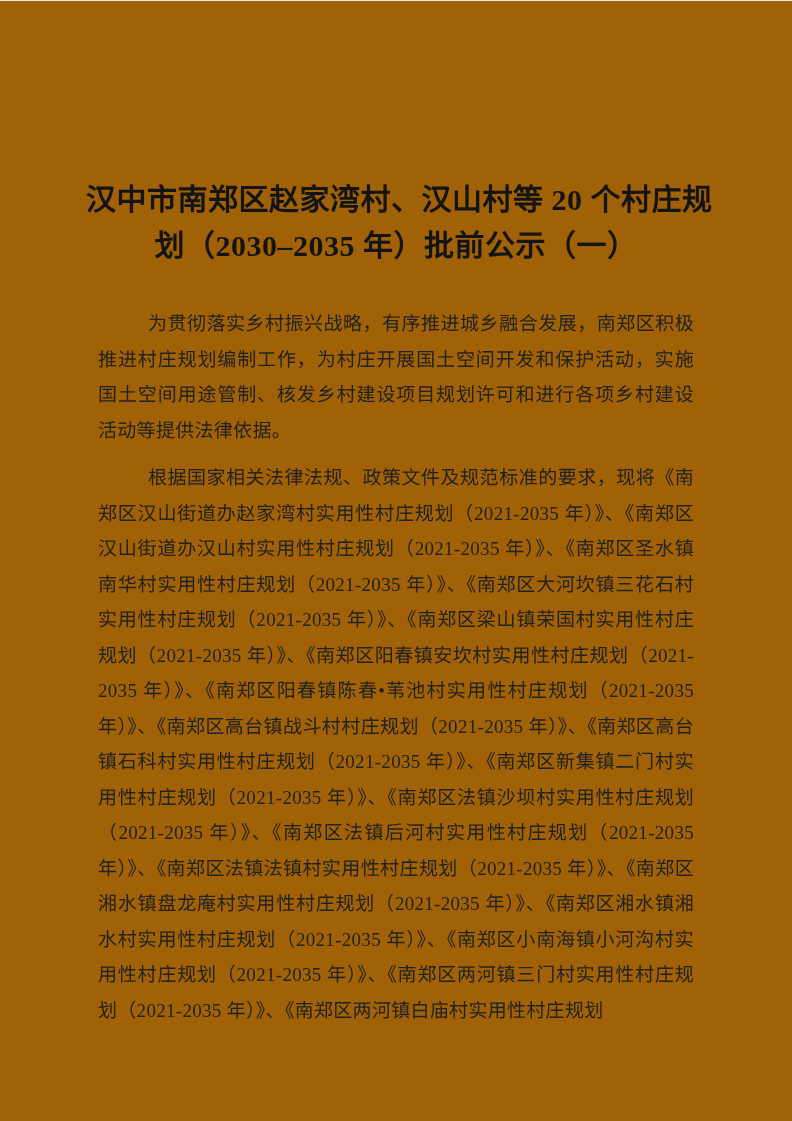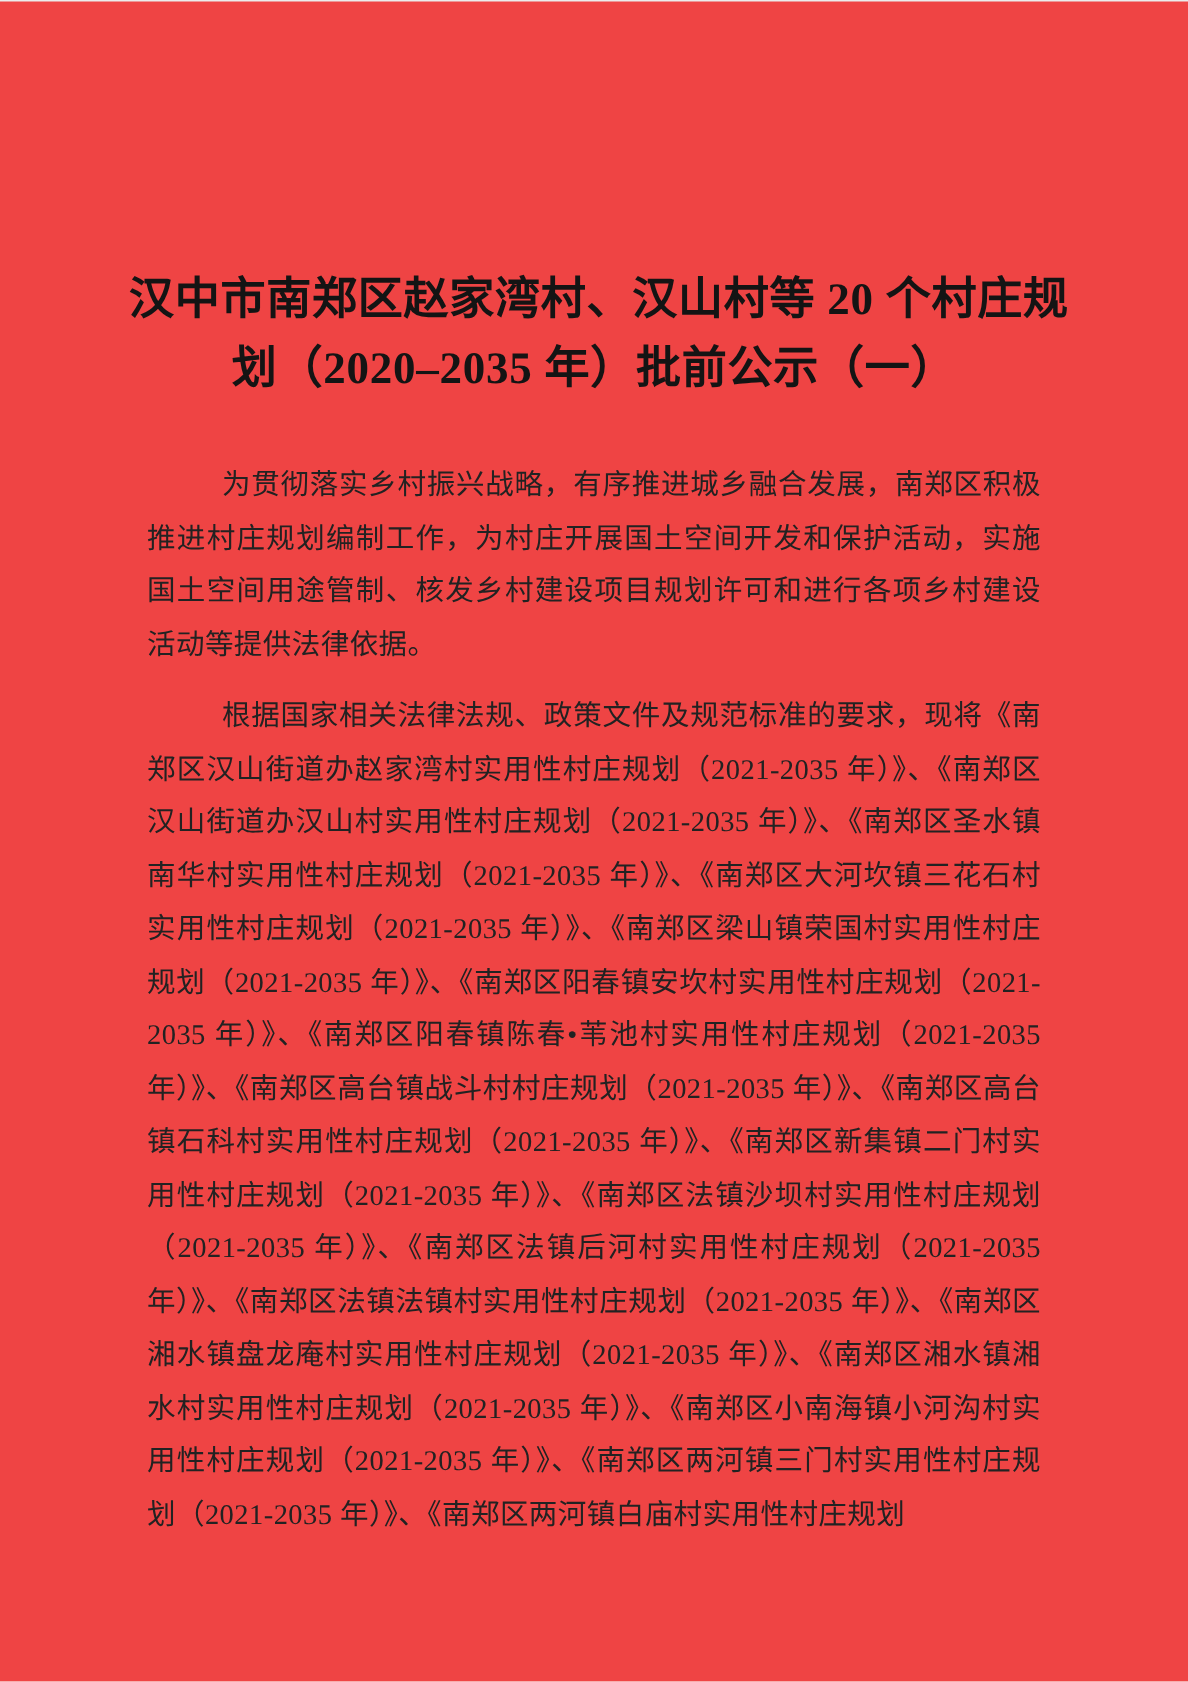--- a/index.html
+++ b/index.html
@@ -5,21 +5,21 @@
   html, body {
     margin: 0;
     padding: 0;
     background: #ffffff;
   }
   .page {
     position: relative;
     width: 792px;
     height: 1121px;
     margin: 0 auto;
-    background: #ef4444;
+    background: #a16207;
     border-top: 1px solid #ececec;
     box-sizing: border-box;
     overflow: hidden;
     font-family: "Liberation Serif", "DejaVu Serif", serif;
     color: #1f1f1f;
   }
   .content {
     padding: 176px 86px 0 86px;
   }
   .doc-title {
@@ -46,21 +46,21 @@
   }
 </style>
 </head>
 <body>
 
 <div class="page">
   <div class="content">
 
     <h1 class="doc-title">
       <span class="title-line">汉中市南郑区赵家湾村、汉山村等 20 个村庄规</span>
-      <span class="title-line">划（2020–2035 年）批前公示（一）</span>
+      <span class="title-line">划（2030–2035 年）批前公示（一）</span>
     </h1>
 
     <div class="doc-body">
       <p>为贯彻落实乡村振兴战略，有序推进城乡融合发展，南郑区积极推进村庄规划编制工作，为村庄开展国土空间开发和保护活动，实施国土空间用途管制、核发乡村建设项目规划许可和进行各项乡村建设活动等提供法律依据。</p>
       <p>根据国家相关法律法规、政策文件及规范标准的要求，现将《南郑区汉山街道办赵家湾村实用性村庄规划（2021-2035 年）》、《南郑区汉山街道办汉山村实用性村庄规划（2021-2035 年）》、《南郑区圣水镇南华村实用性村庄规划（2021-2035 年）》、《南郑区大河坎镇三花石村实用性村庄规划（2021-2035 年）》、《南郑区梁山镇荣国村实用性村庄规划（2021-2035 年）》、《南郑区阳春镇安坎村实用性村庄规划（2021-2035 年）》、《南郑区阳春镇陈春•苇池村实用性村庄规划（2021-2035 年）》、《南郑区高台镇战斗村村庄规划（2021-2035 年）》、《南郑区高台镇石科村实用性村庄规划（2021-2035 年）》、《南郑区新集镇二门村实用性村庄规划（2021-2035 年）》、《南郑区法镇沙坝村实用性村庄规划（2021-2035 年）》、《南郑区法镇后河村实用性村庄规划（2021-2035 年）》、《南郑区法镇法镇村实用性村庄规划（2021-2035 年）》、《南郑区湘水镇盘龙庵村实用性村庄规划（2021-2035 年）》、《南郑区湘水镇湘水村实用性村庄规划（2021-2035 年）》、《南郑区小南海镇小河沟村实用性村庄规划（2021-2035 年）》、《南郑区两河镇三门村实用性村庄规划（2021-2035 年）》、《南郑区两河镇白庙村实用性村庄规划</p>
     </div>
 
   </div>
 </div>
 

